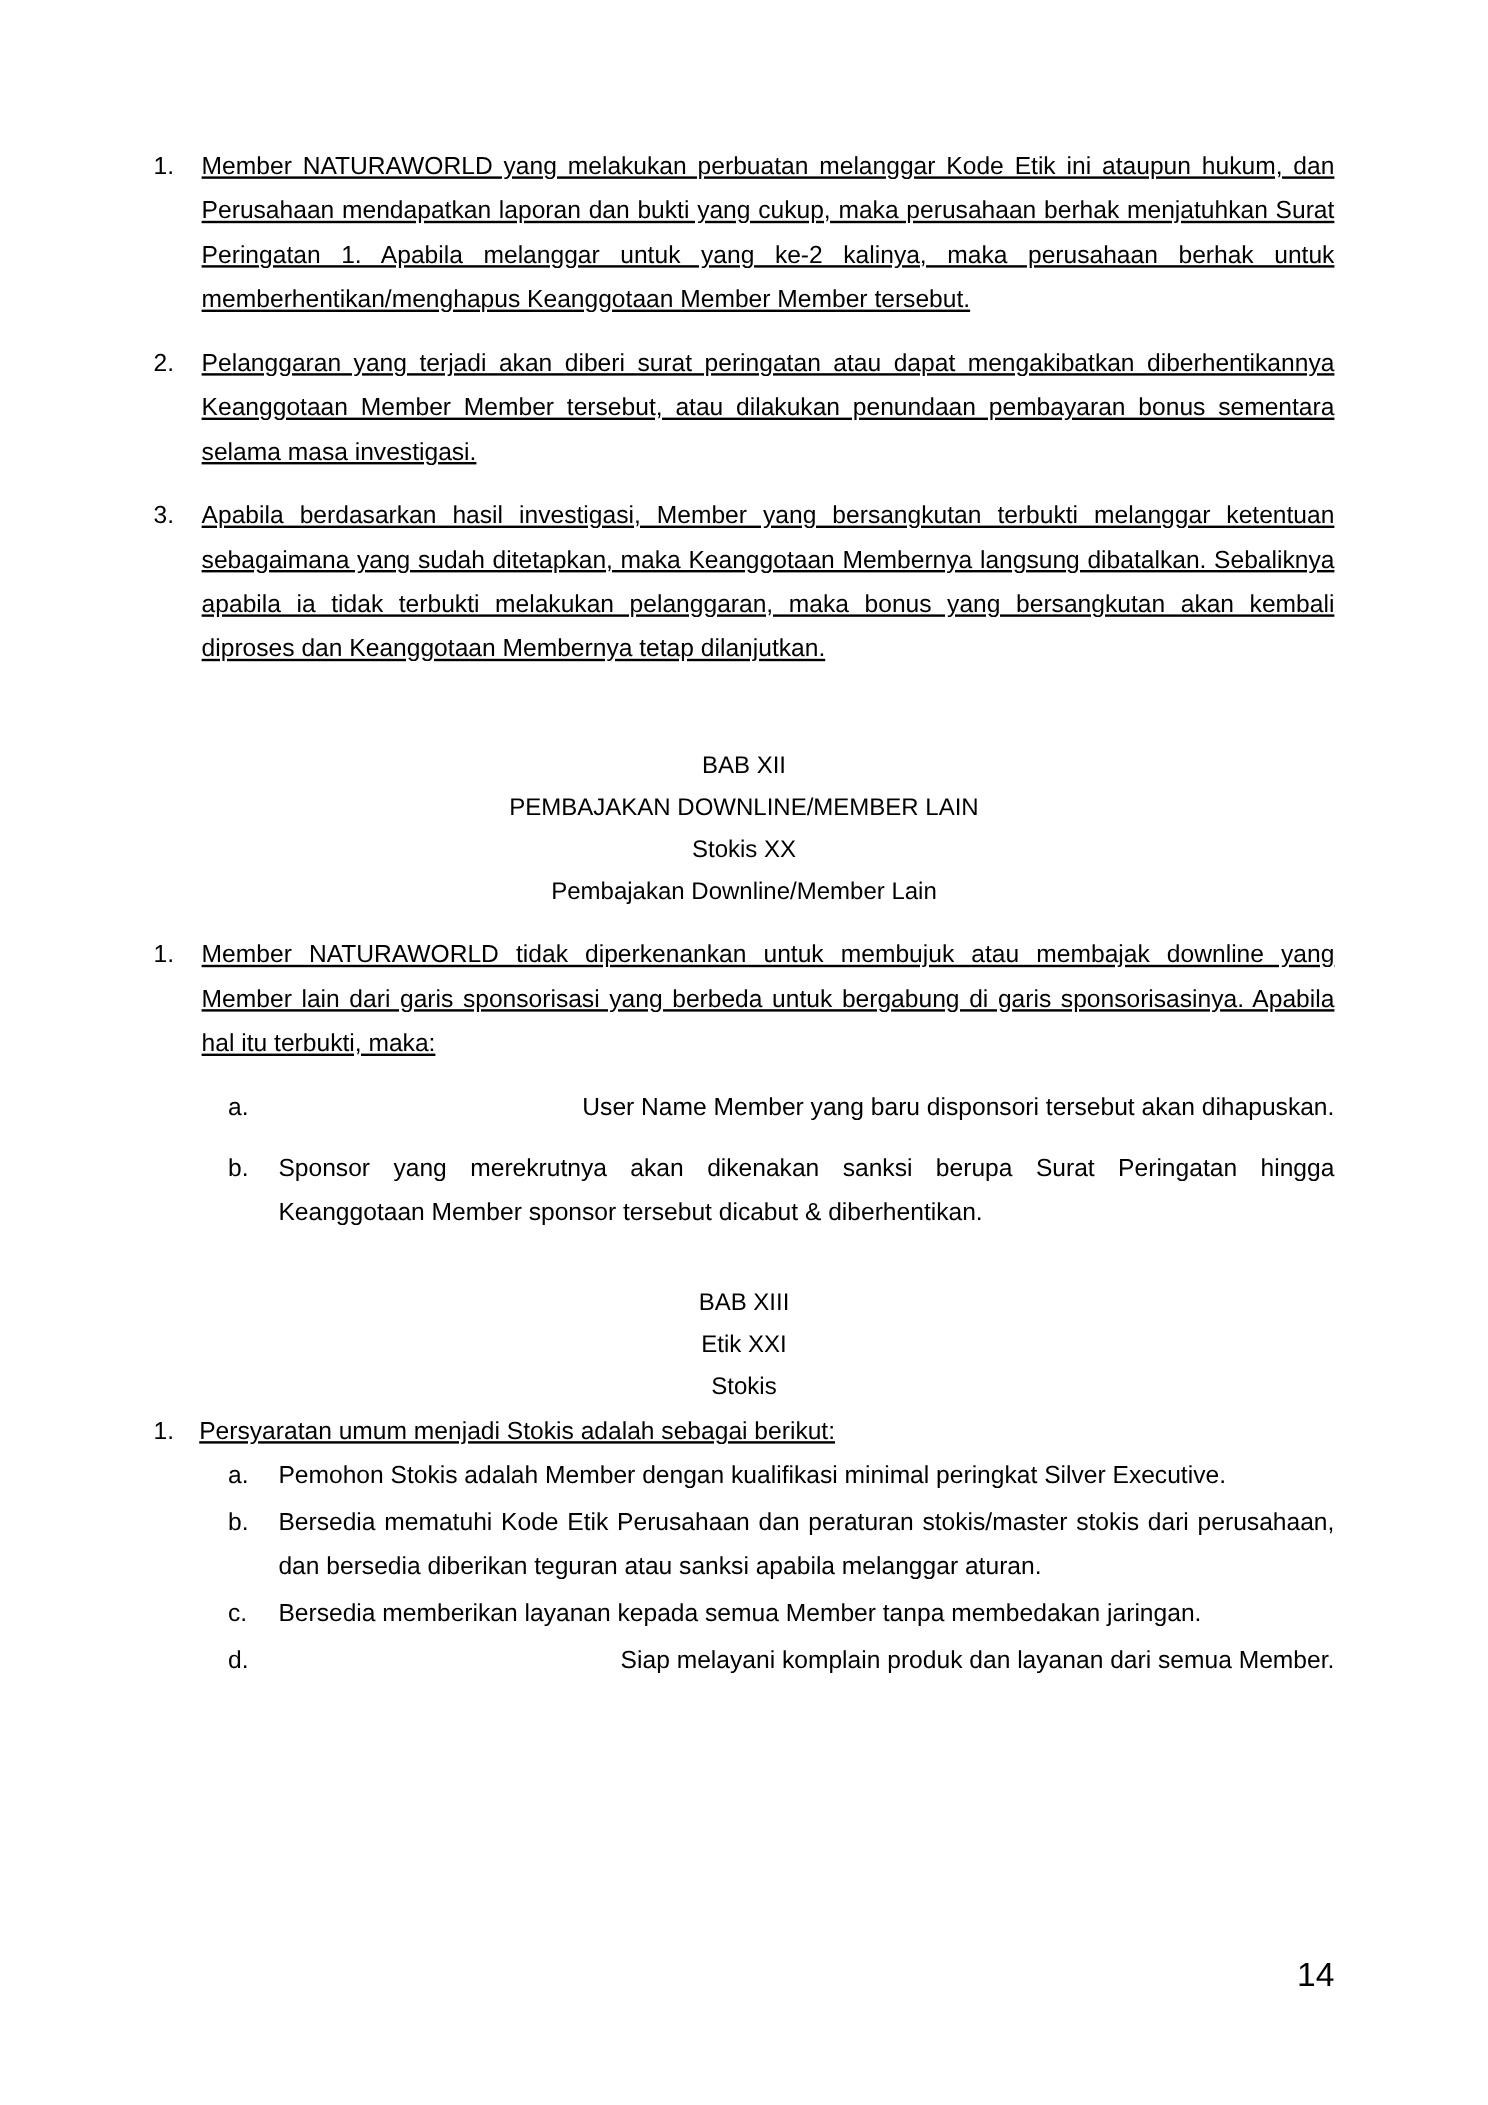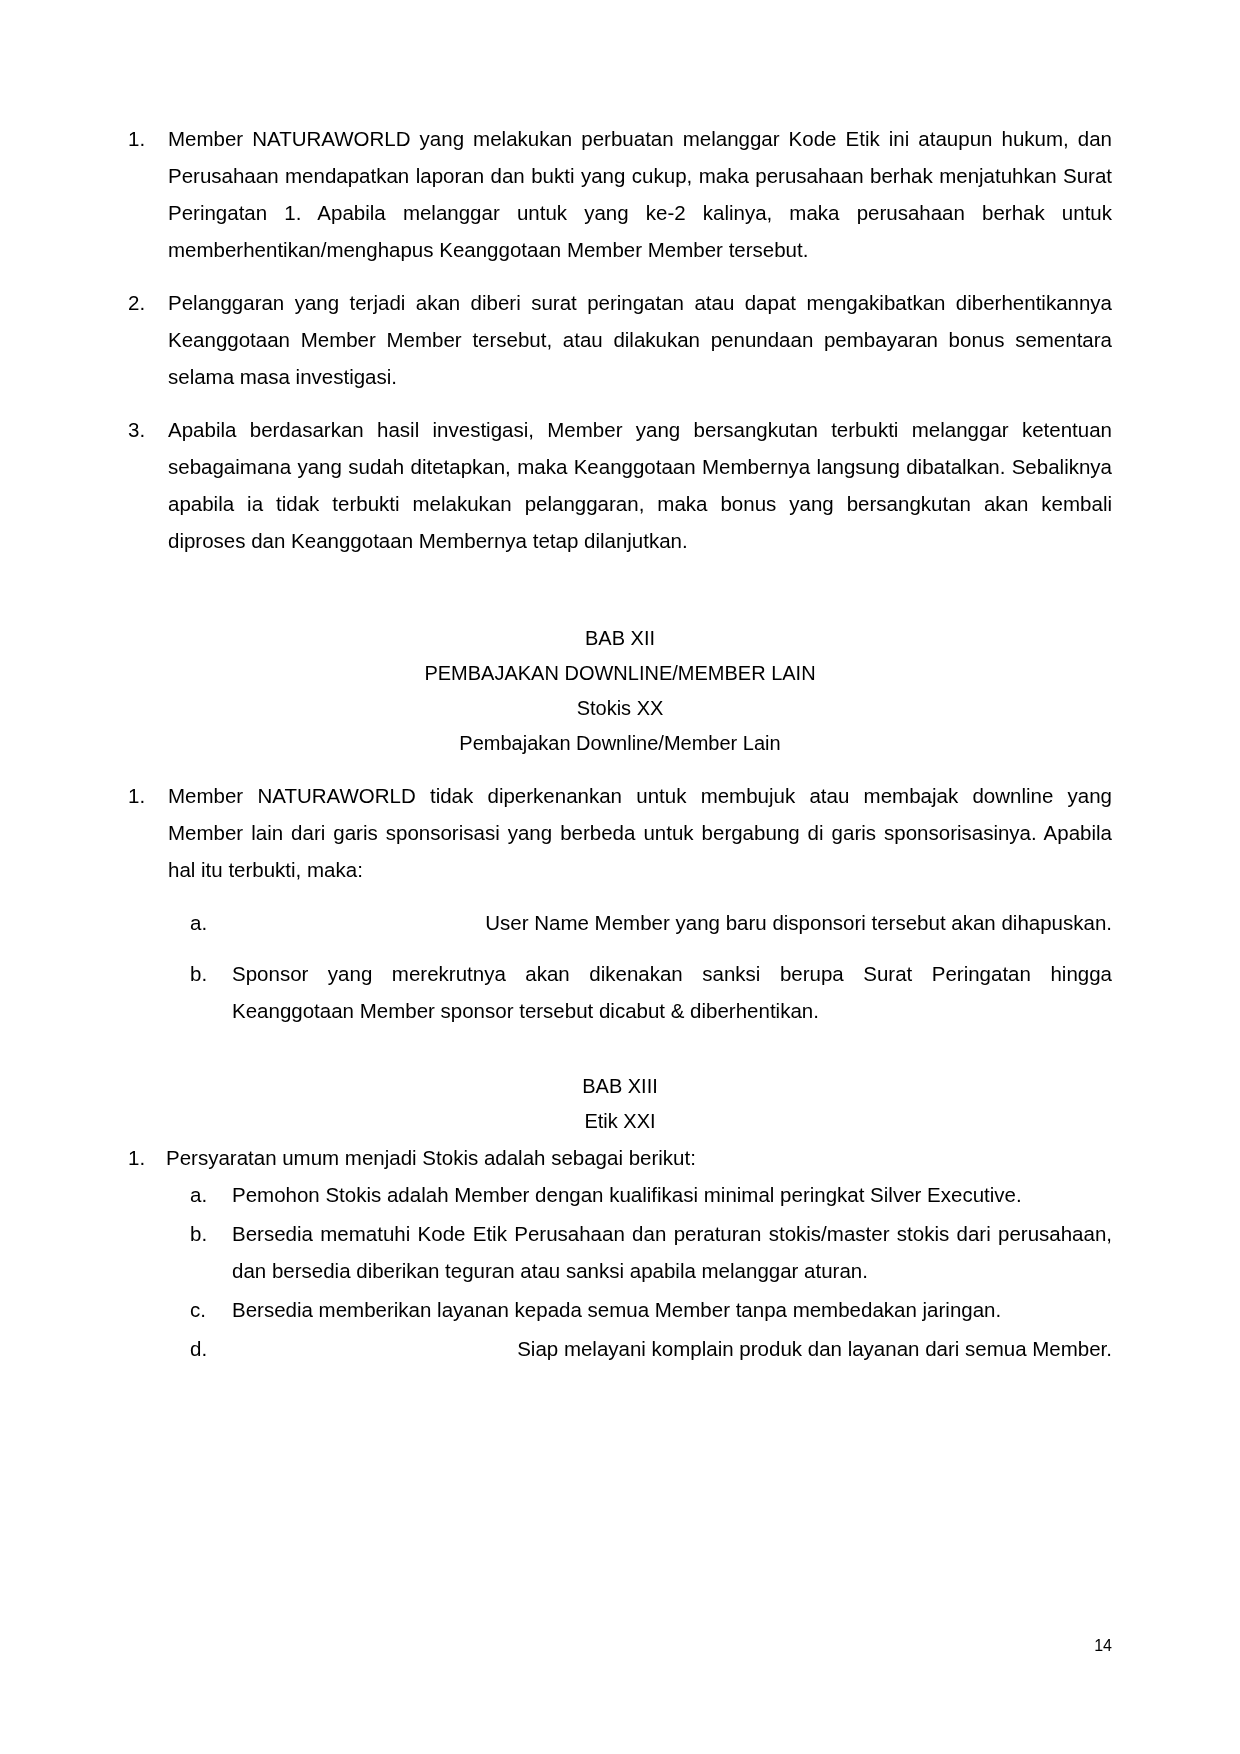--- a/index.html
+++ b/index.html
@@ -43,20 +43,21 @@
     line-height: 37px;
   }
   .marker.tight { width: 38px; }
   .otext {
     flex: 1 1 auto;
     font-size: 20.5px;
     line-height: 37px;
     text-align: justify;
     text-justify: inter-word;
     hyphens: none;
+    text-decoration: underline;
   }
   .otext.left { text-align: left; }
 
   
   .sublist {
     margin: 0;
     padding: 0 0 0 62px;
     list-style: none;
   }
   .subitem {
@@ -94,21 +95,21 @@
 
   .spacer-xl { height: 62px; }
   .spacer-lg { height: 40px; }
   .spacer-sm { height: 16px; }
 
   
   .page-number {
     position: absolute;
     right: 128px;
     bottom: 96px;
-    font-size: 16px;
+    font-size: 28px;
     line-height: 24px;
     text-align: right;
   }
 </style>
 </head>
 <body>
 
 <div class="page">
 
   <ol class="olist">
@@ -155,20 +156,21 @@
       <span class="submarker">b.</span>
       <span class="subtext">Sponsor yang merekrutnya akan dikenakan sanksi berupa Surat Peringatan hingga Keanggotaan Member sponsor tersebut dicabut &amp; diberhentikan.</span>
     </li>
   </ol>
 
   <div class="spacer-lg"></div>
 
   <div class="heading-block">
     <div class="heading">BAB XIII</div>
     <div class="heading">Etik XXI</div>
+    <div class="heading">Stokis</div>
   </div>
 
   <ol class="olist">
     <li class="oitem">
       <span class="marker tight">1.</span>
       <span class="otext left">Persyaratan umum menjadi Stokis adalah sebagai berikut:</span>
     </li>
   </ol>
 
   <ol class="sublist">

